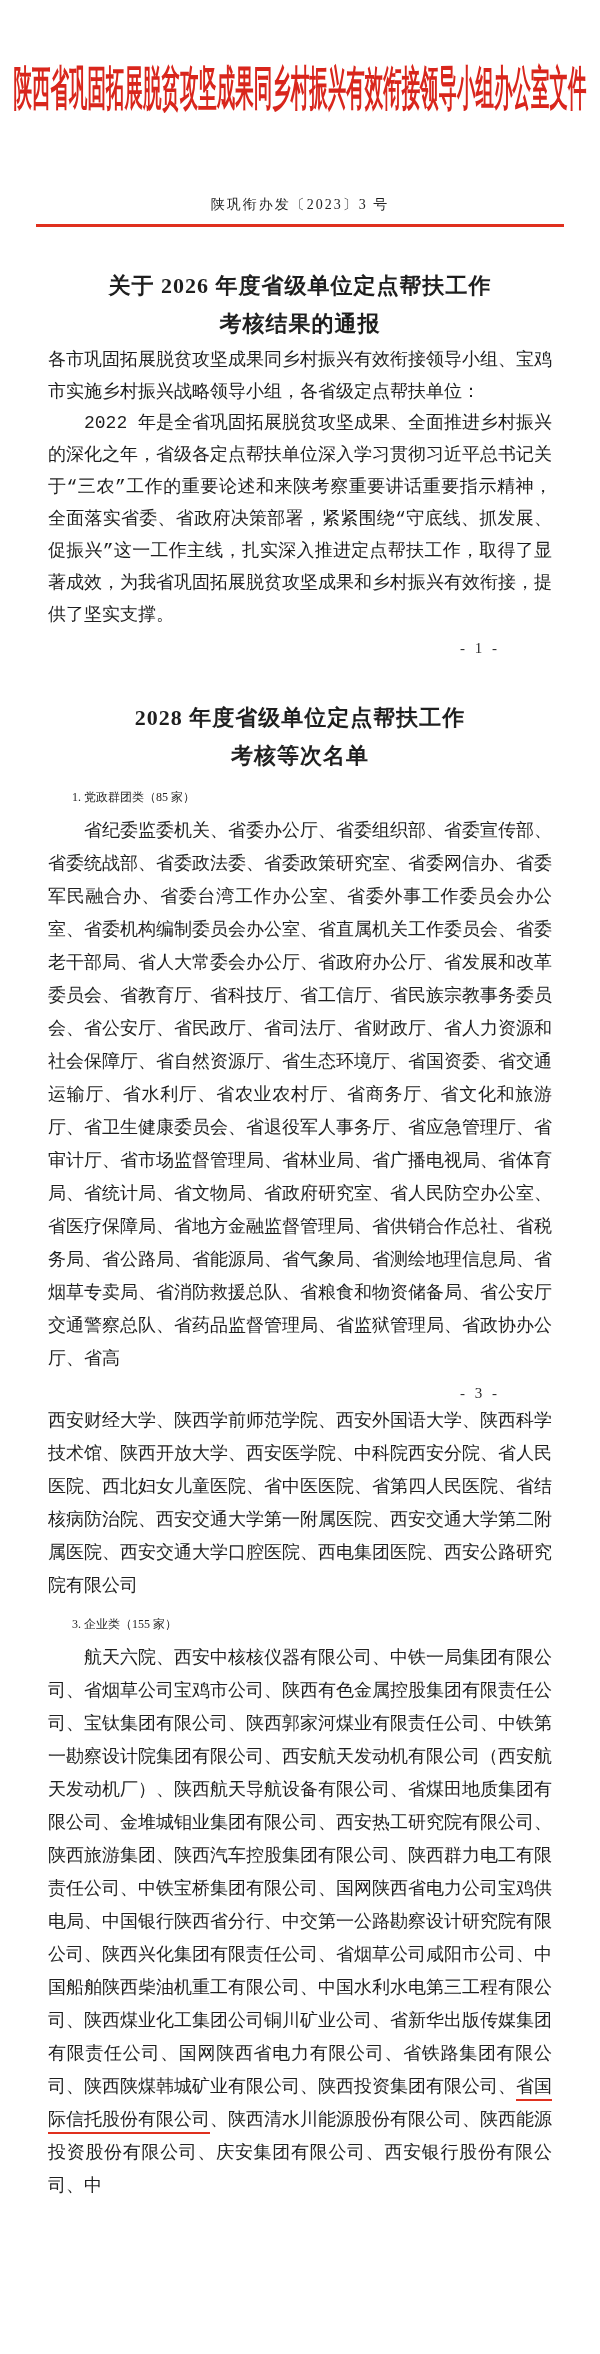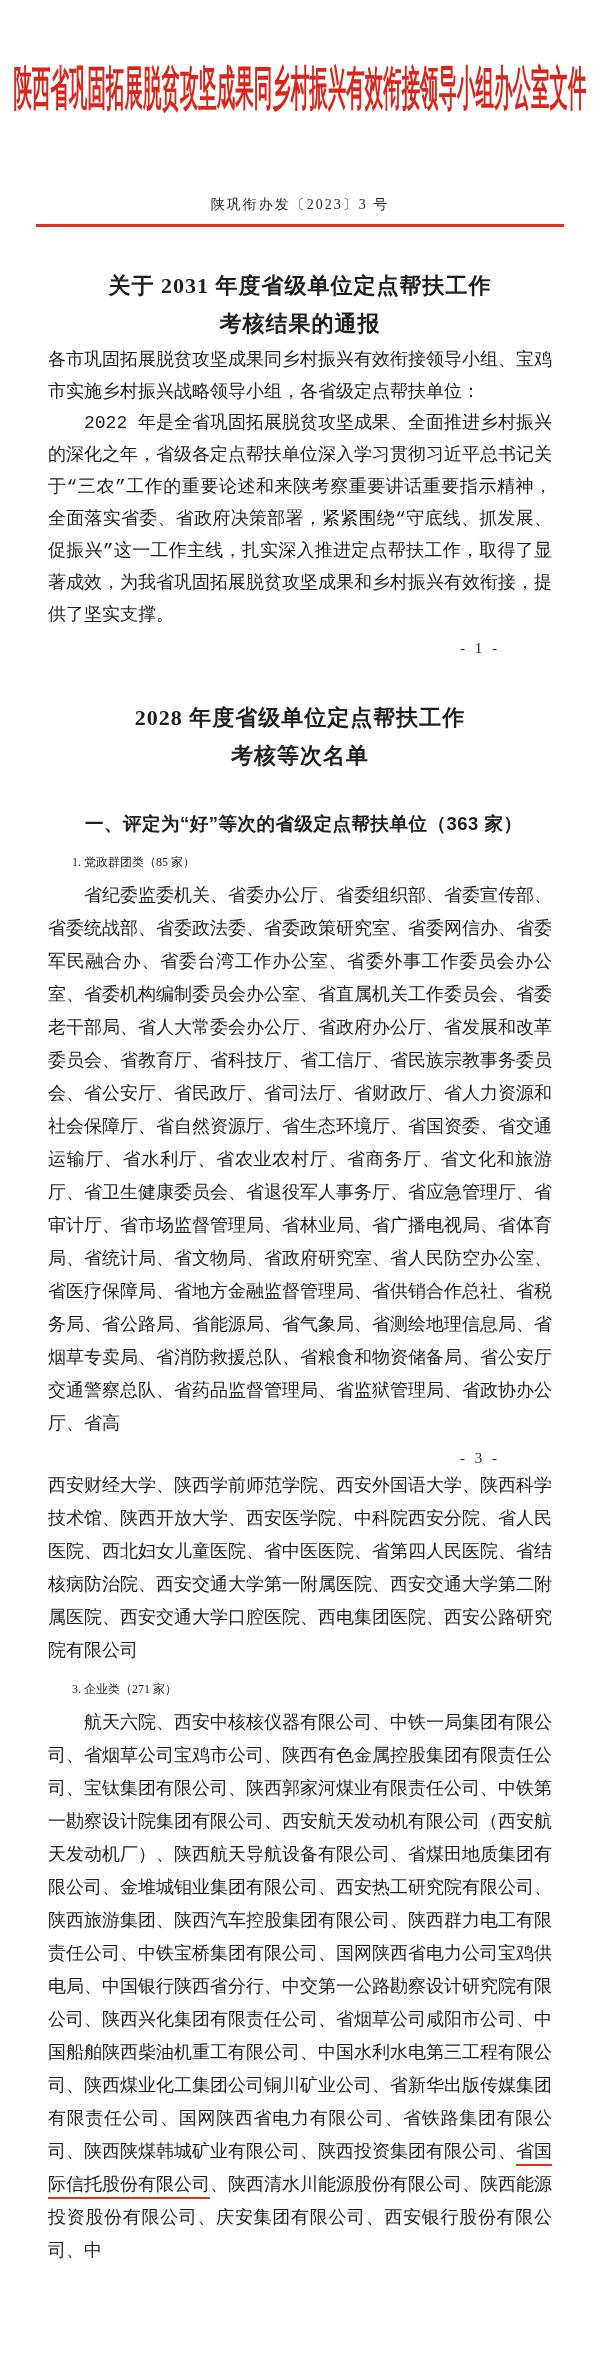--- a/index.html
+++ b/index.html
@@ -103,42 +103,41 @@
 
   <header class="red-header">
     <span class="red-header-text">陕西省巩固拓展脱贫攻坚成果同乡村振兴有效衔接领导小组办公室文件</span>
   </header>
 
   <div class="doc-number">陕巩衔办发〔2023〕3 号</div>
 
   <div class="red-rule"></div>
 
   <h1 class="doc-title">
-    <span>关于 2031 年度省级单位定点帮扶工作</span><br>
+    <span>关于 2026 年度省级单位定点帮扶工作</span><br>
     <span>考核结果的通报</span>
   </h1>
 
   <p class="body salutation">各市巩固拓展脱贫攻坚成果同乡村振兴有效衔接领导小组、宝鸡市实施乡村振兴战略领导小组，各省级定点帮扶单位：</p>
 
   <p class="body indent">2022 年是全省巩固拓展脱贫攻坚成果、全面推进乡村振兴的深化之年，省级各定点帮扶单位深入学习贯彻习近平总书记关于“三农”工作的重要论述和来陕考察重要讲话重要指示精神，全面落实省委、省政府决策部署，紧紧围绕“守底线、抓发展、促振兴”这一工作主线，扎实深入推进定点帮扶工作，取得了显著成效，为我省巩固拓展脱贫攻坚成果和乡村振兴有效衔接，提供了坚实支撑。</p>
 
   <div class="page-num pn-right">- 1 -</div>
 
   <h2 class="doc-title list-title">
     <span>2028 年度省级单位定点帮扶工作</span><br>
     <span>考核等次名单</span>
   </h2>
 
-  <p class="section-heading">一、评定为“好”等次的省级定点帮扶单位（363 家）</p>
 
   <p class="subsection">1. 党政群团类（85 家）</p>
 
   <p class="body indent list">省纪委监委机关、省委办公厅、省委组织部、省委宣传部、省委统战部、省委政法委、省委政策研究室、省委网信办、省委军民融合办、省委台湾工作办公室、省委外事工作委员会办公室、省委机构编制委员会办公室、省直属机关工作委员会、省委老干部局、省人大常委会办公厅、省政府办公厅、省发展和改革委员会、省教育厅、省科技厅、省工信厅、省民族宗教事务委员会、省公安厅、省民政厅、省司法厅、省财政厅、省人力资源和社会保障厅、省自然资源厅、省生态环境厅、省国资委、省交通运输厅、省水利厅、省农业农村厅、省商务厅、省文化和旅游厅、省卫生健康委员会、省退役军人事务厅、省应急管理厅、省审计厅、省市场监督管理局、省林业局、省广播电视局、省体育局、省统计局、省文物局、省政府研究室、省人民防空办公室、省医疗保障局、省地方金融监督管理局、省供销合作总社、省税务局、省公路局、省能源局、省气象局、省测绘地理信息局、省烟草专卖局、省消防救援总队、省粮食和物资储备局、省公安厅交通警察总队、省药品监督管理局、省监狱管理局、省政协办公厅、省高</p>
 
   <div class="page-num pn-right">- 3 -</div>
 
   <p class="body list cont">西安财经大学、陕西学前师范学院、西安外国语大学、陕西科学技术馆、陕西开放大学、西安医学院、中科院西安分院、省人民医院、西北妇女儿童医院、省中医医院、省第四人民医院、省结核病防治院、西安交通大学第一附属医院、西安交通大学第二附属医院、西安交通大学口腔医院、西电集团医院、西安公路研究院有限公司</p>
 
-  <p class="subsection">3. 企业类（271 家）</p>
+  <p class="subsection">3. 企业类（155 家）</p>
 
   <p class="body indent list"><span>航天六院、西安中核核仪器有限公司、中铁一局集团有限公司、省烟草公司宝鸡市公司、陕西有色金属控股集团有限责任公司、宝钛集团有限公司、陕西郭家河煤业有限责任公司、中铁第一勘察设计院集团有限公司、西安航天发动机有限公司（西安航天发动机厂）、陕西航天导航设备有限公司、省煤田地质集团有限公司、金堆城钼业集团有限公司、西安热工研究院有限公司、陕西旅游集团、陕西汽车控股集团有限公司、陕西群力电工有限责任公司、中铁宝桥集团有限公司、国网陕西省电力公司宝鸡供电局、中国银行陕西省分行、中交第一公路勘察设计研究院有限公司、陕西兴化集团有限责任公司、省烟草公司咸阳市公司、中国船舶陕西柴油机重工有限公司、中国水利水电第三工程有限公司、陕西煤业化工集团公司铜川矿业公司、省新华出版传媒集团有限责任公司、国网陕西省电力有限公司、省铁路集团有限公司、陕西陕煤韩城矿业有限公司、陕西投资集团有限公司、</span><span class="hl">省国际信托股份有限公司</span><span>、陕西清水川能源股份有限公司、陕西能源投资股份有限公司、庆安集团有限公司、西安银行股份有限公司、中</span></p>
 
 </div>
 
 </body></html>

